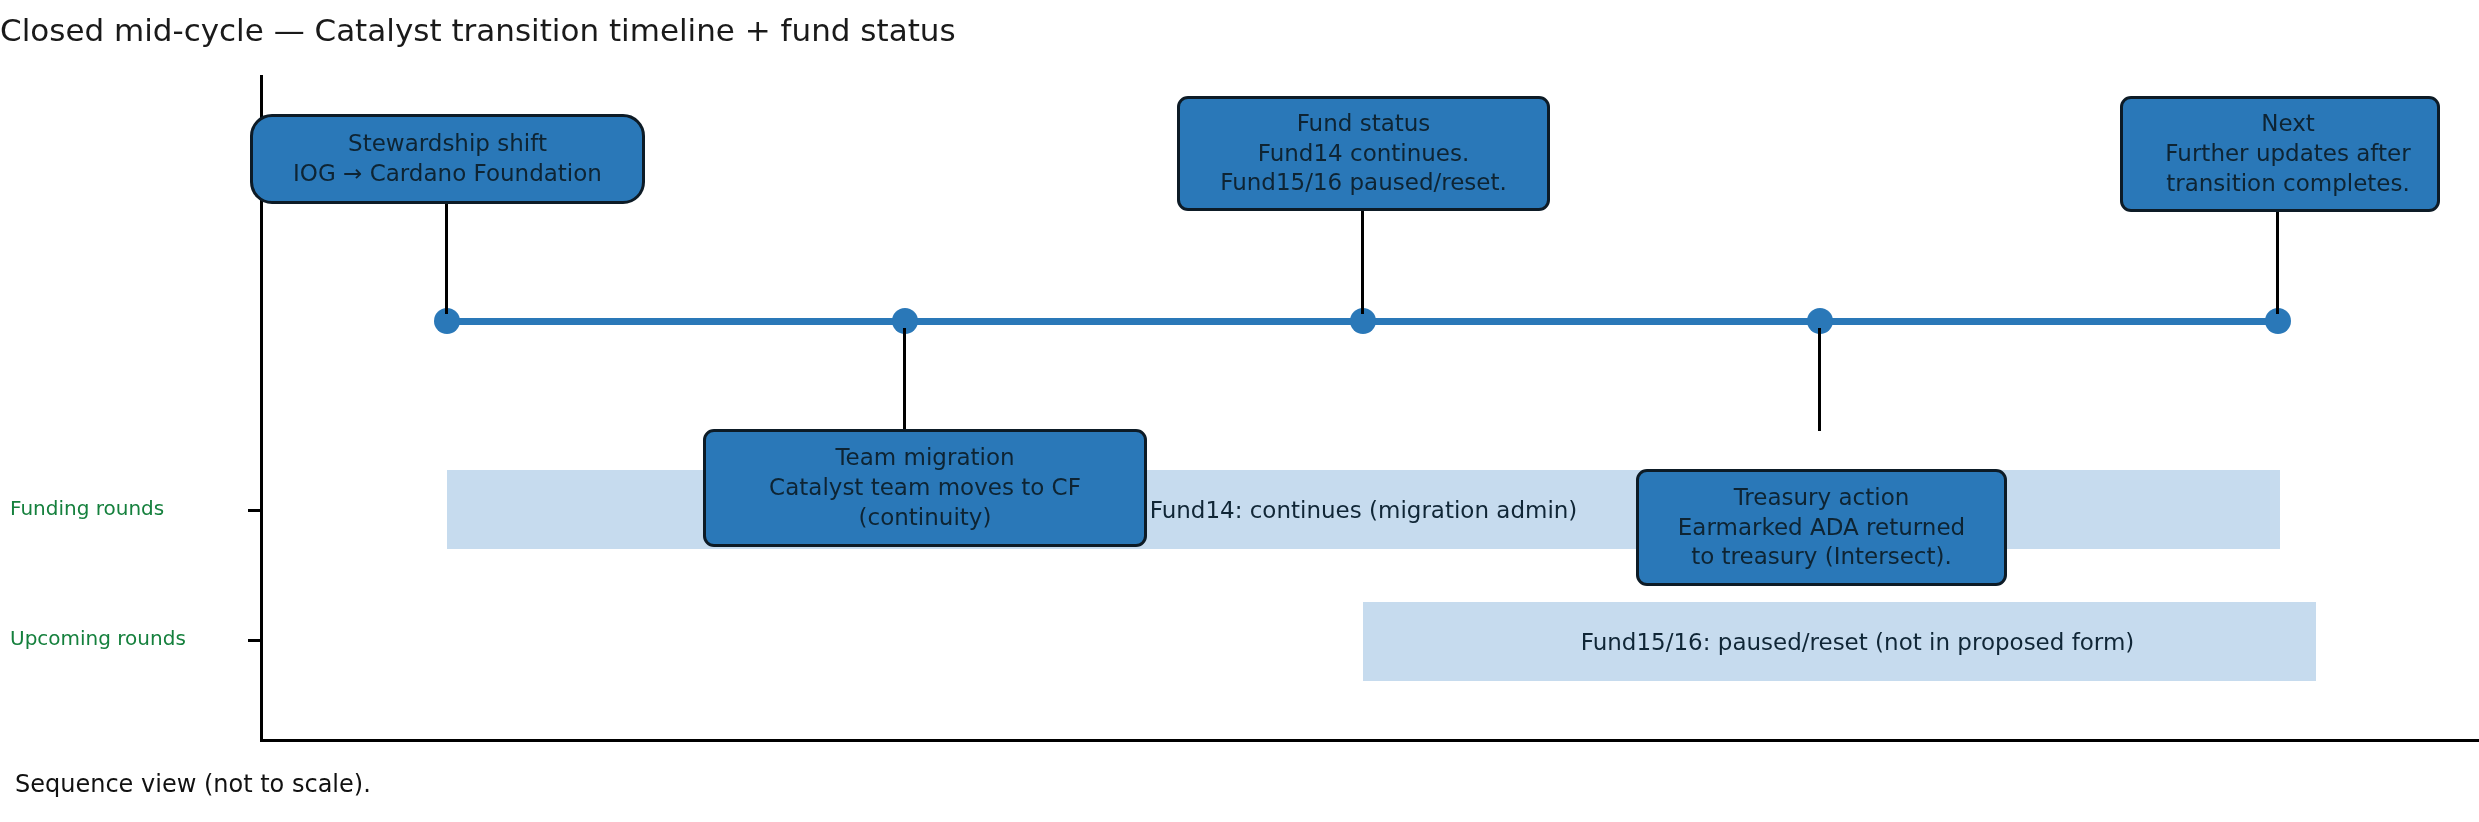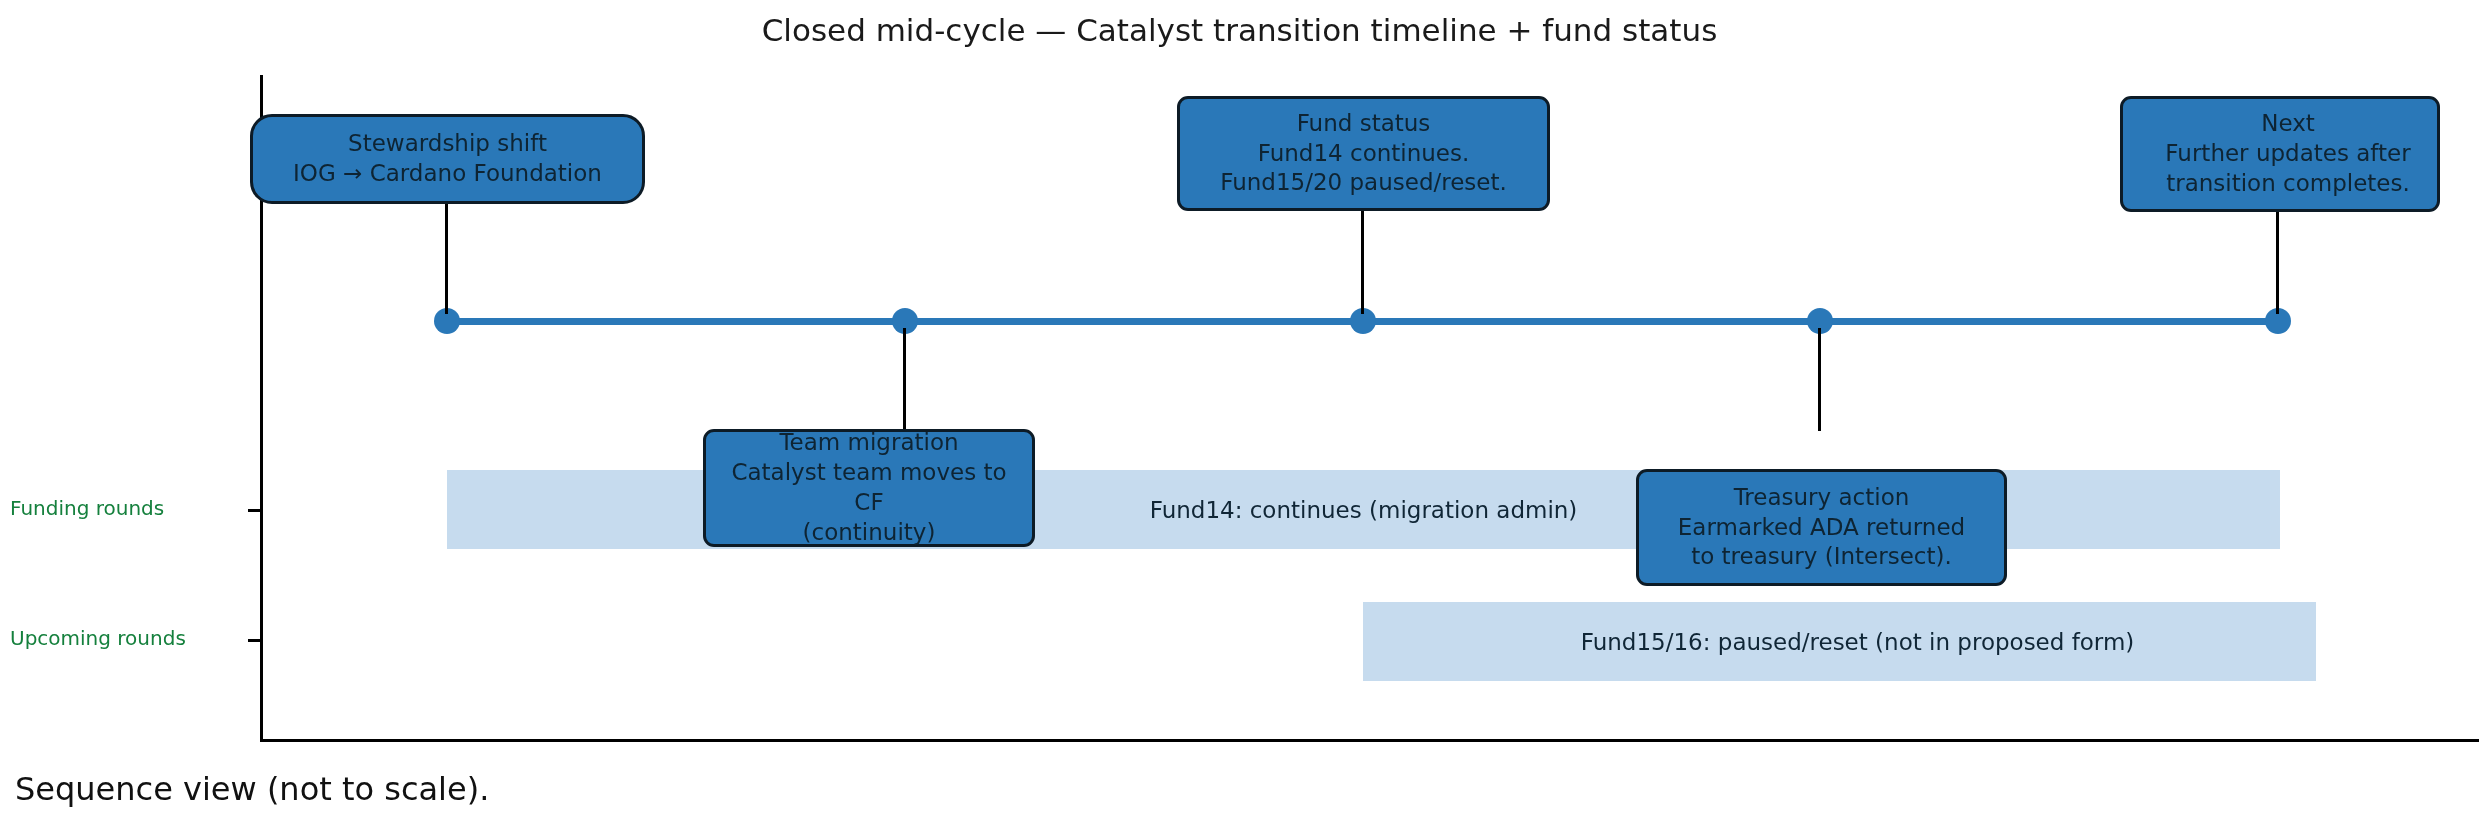--- a/index.html
+++ b/index.html
@@ -4,21 +4,21 @@
 <style>
   html,body{margin:0;padding:0;background:#ffffff;}
   #stage{
     position:relative;width:2479px;height:822px;background:#ffffff;
     font-family:"DejaVu Sans","Liberation Sans",sans-serif;color:#000;
     overflow:hidden;
   }
   .abs{position:absolute;}
   
   .title{
-    left:0;width:2479px;top:12px;text-align:center;
+    left:0;width:2479px;top:12px;text-align:left;
     font-size:31px;color:#1a1a1a;
   }
   
   .spine-y{left:260px;top:75px;width:3px;height:666px;background:#000;}
   .spine-x{left:260px;top:739px;width:2219px;height:3px;background:#000;}
   .tick{width:13px;height:3px;background:#000;}
   .tick.t1{left:248px;top:509px;}
   .tick.t2{left:248px;top:639px;}
   .row-label{
     width:230px;text-align:left;font-size:20px;color:#15803d;line-height:1;
@@ -53,24 +53,24 @@
     display:flex;align-items:center;justify-content:center;text-align:center;
     z-index:5;box-sizing:border-box;
   }
   .callout .txt{
     white-space:pre-line;font-size:23px;line-height:1.3;color:#0e2433;
     padding:2px 8px;
   }
   .callout.b1{left:250px;top:114px;width:395px;height:90px;border-radius:22px;}
   .callout.b2{left:1177px;top:96px;width:373px;height:115px;}
   .callout.b3{left:2120px;top:96px;width:320px;height:116px;padding-left:16px;}
-  .callout.b4{left:703px;top:429px;width:332px;height:118px;}
+  .callout.b4{left:703px;top:429px;width:444px;height:118px;}
   .callout.b5{left:1636px;top:429px;width:371px;height:117px;margin-top:40px;}
   
-  .caption{left:15px;top:770px;font-size:32px;color:#111;}
+  .caption{left:15px;top:770px;font-size:24px;color:#111;}
 </style>
 </head>
 <body>
 
 <div id="stage">
 
   <div class="abs title">Closed mid-cycle — Catalyst transition timeline + fund status</div>
 
   <div class="abs spine-y"></div>
   <div class="abs spine-x"></div>
@@ -99,21 +99,21 @@
   <div class="abs conn c4"></div>
   <div class="abs conn c5"></div>
 
   <div class="abs callout b1">
     <span class="txt">Stewardship shift
 IOG → Cardano Foundation</span>
   </div>
   <div class="abs callout b2">
     <span class="txt">Fund status
 Fund14 continues.
-Fund15/20 paused/reset.</span>
+Fund15/16 paused/reset.</span>
   </div>
   <div class="abs callout b3">
     <span class="txt">Next
 Further updates after
 transition completes.</span>
   </div>
   <div class="abs callout b4">
     <span class="txt">Team migration
 Catalyst team moves to CF
 (continuity)</span>

